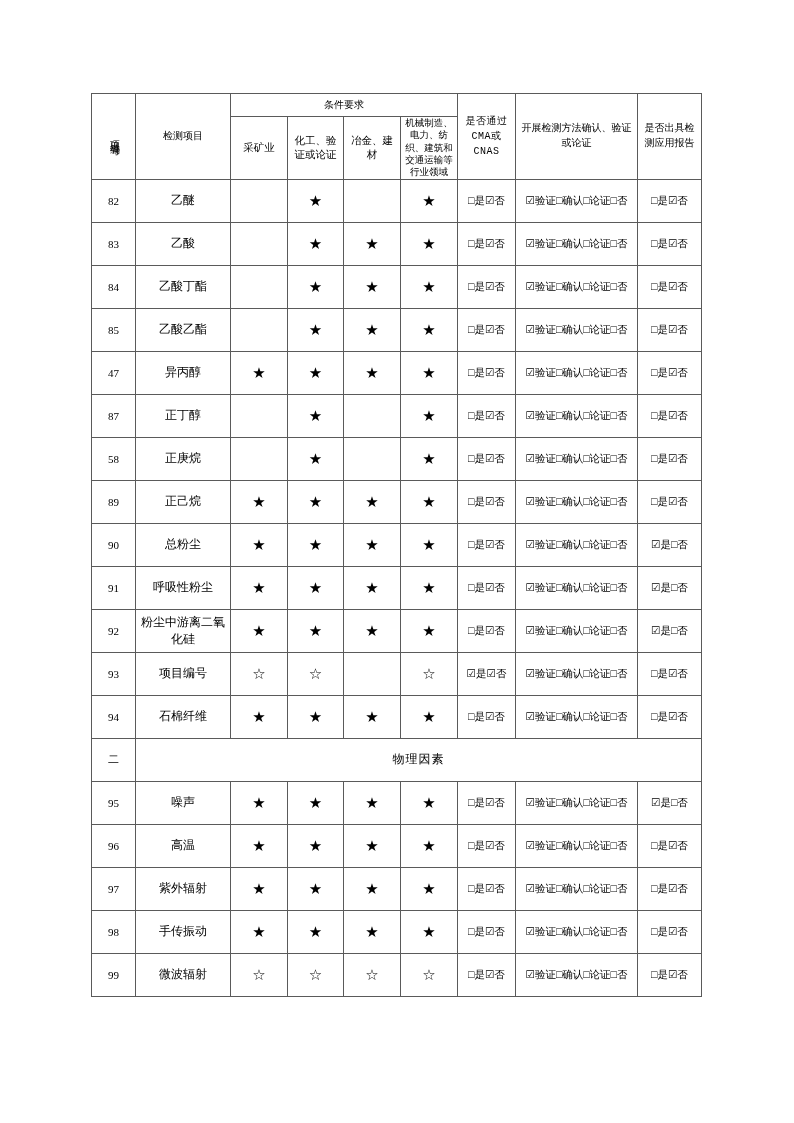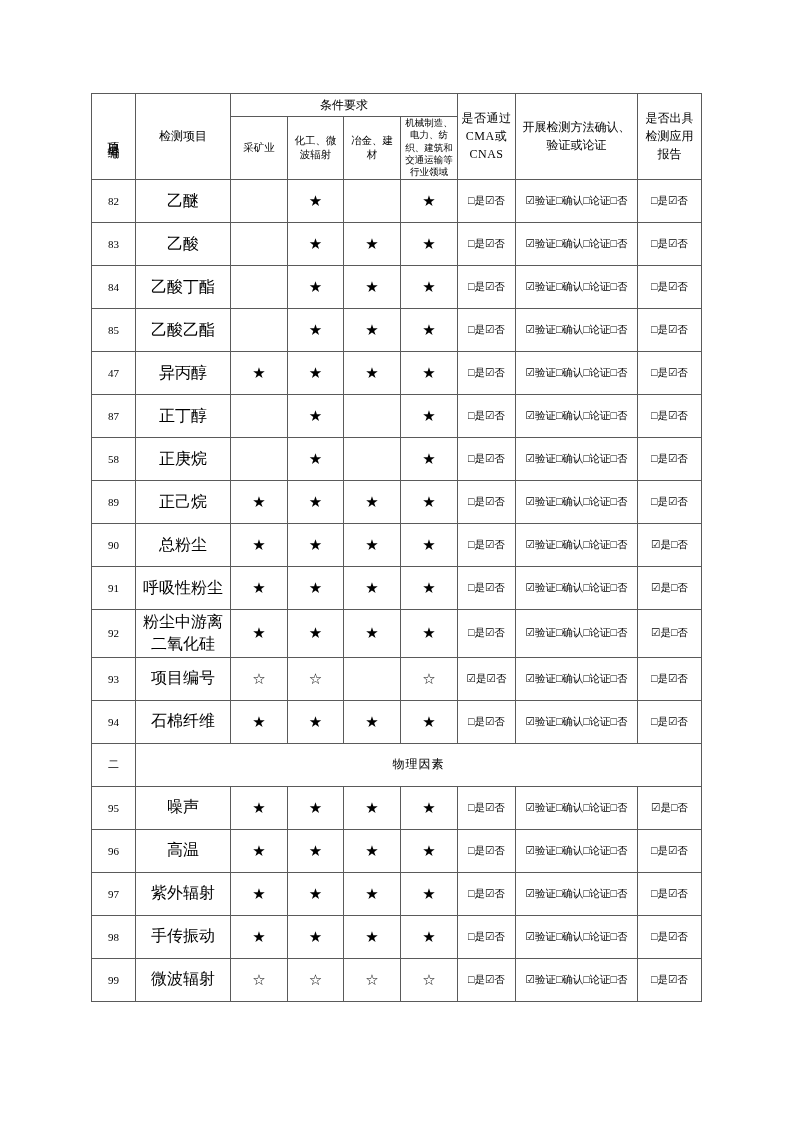--- a/index.html
+++ b/index.html
@@ -25,42 +25,42 @@
     table-layout: fixed;
   }
   .doc-table th, .doc-table td {
     border: 1px solid #5a5a5a;
     padding: 1px 2px;
     text-align: center;
     vertical-align: middle;
     font-weight: normal;
     overflow: hidden;
   }
-  tr.hdr-top th { height: 20px; font-size: 12px; }
+  tr.hdr-top th { height: 20px; font-size: 10px; font-family: Liberation Mono, monospace; }
   tr.hdr-sub th { height: 55px; }
   .doc-table tbody tr { height: 43px; }
 
   th.vert { font-size: 11px; }
   th.vert .vtext {
     writing-mode: vertical-lr;
     text-orientation: upright;
     letter-spacing: 2px;
     margin: 0 auto;
     line-height: 1;
   }
   th.h-item { font-size: 12px; }
   th.h-cond { font-size: 11.5px; }
   th.h-ind  { font-size: 10.5px; line-height: 1.35; text-align: center; }
   th.h-ind-small { font-size: 9.5px; line-height: 1.3; padding: 0; }
   th.h-cma  { font-size: 10.5px; line-height: 1.5; letter-spacing: 0.5px; }
   th.h-method { font-size: 11px; line-height: 1.5; }
   th.h-report { font-size: 11px; line-height: 1.5; margin-left: 15px; }
 
   td.num  { font-size: 11px; }
-  td.item { font-size: 16px; line-height: 1.4; }
+  td.item { font-size: 12px; line-height: 1.4; }
   td.star { font-size: 15px; font-family: "DejaVu Sans", sans-serif; }
   td.chk  { font-size: 10.5px; white-space: nowrap; letter-spacing: 0; }
   td.section { font-size: 12px; letter-spacing: 1px; }
 </style>
 </head>
 <body>
 
 <div class="page">
   <table class="doc-table">
     <colgroup>
@@ -80,21 +80,21 @@
           <div class="vtext">项目编号</div>
         </th>
         <th rowspan="2" class="h-item">检测项目</th>
         <th colspan="4" class="h-cond">条件要求</th>
         <th rowspan="2" class="h-cma">是否通过CMA或CNAS</th>
         <th rowspan="2" class="h-method">开展检测方法确认、验证或论证</th>
         <th rowspan="2" class="h-report">是否出具检测应用报告</th>
       </tr>
       <tr class="hdr-sub">
         <th class="h-ind">采矿业</th>
-        <th class="h-ind">化工、微波辐射</th>
+        <th class="h-ind">化工、验证或论证</th>
         <th class="h-ind">冶金、建材</th>
         <th class="h-ind h-ind-small">机械制造、电力、纺织、建筑和交通运输等行业领域</th>
       </tr>
     </thead>
     <tbody>
         <tr>
           <td class="num">82</td>
           <td class="item">乙醚</td>
           <td class="star"></td>
           <td class="star">★</td>

